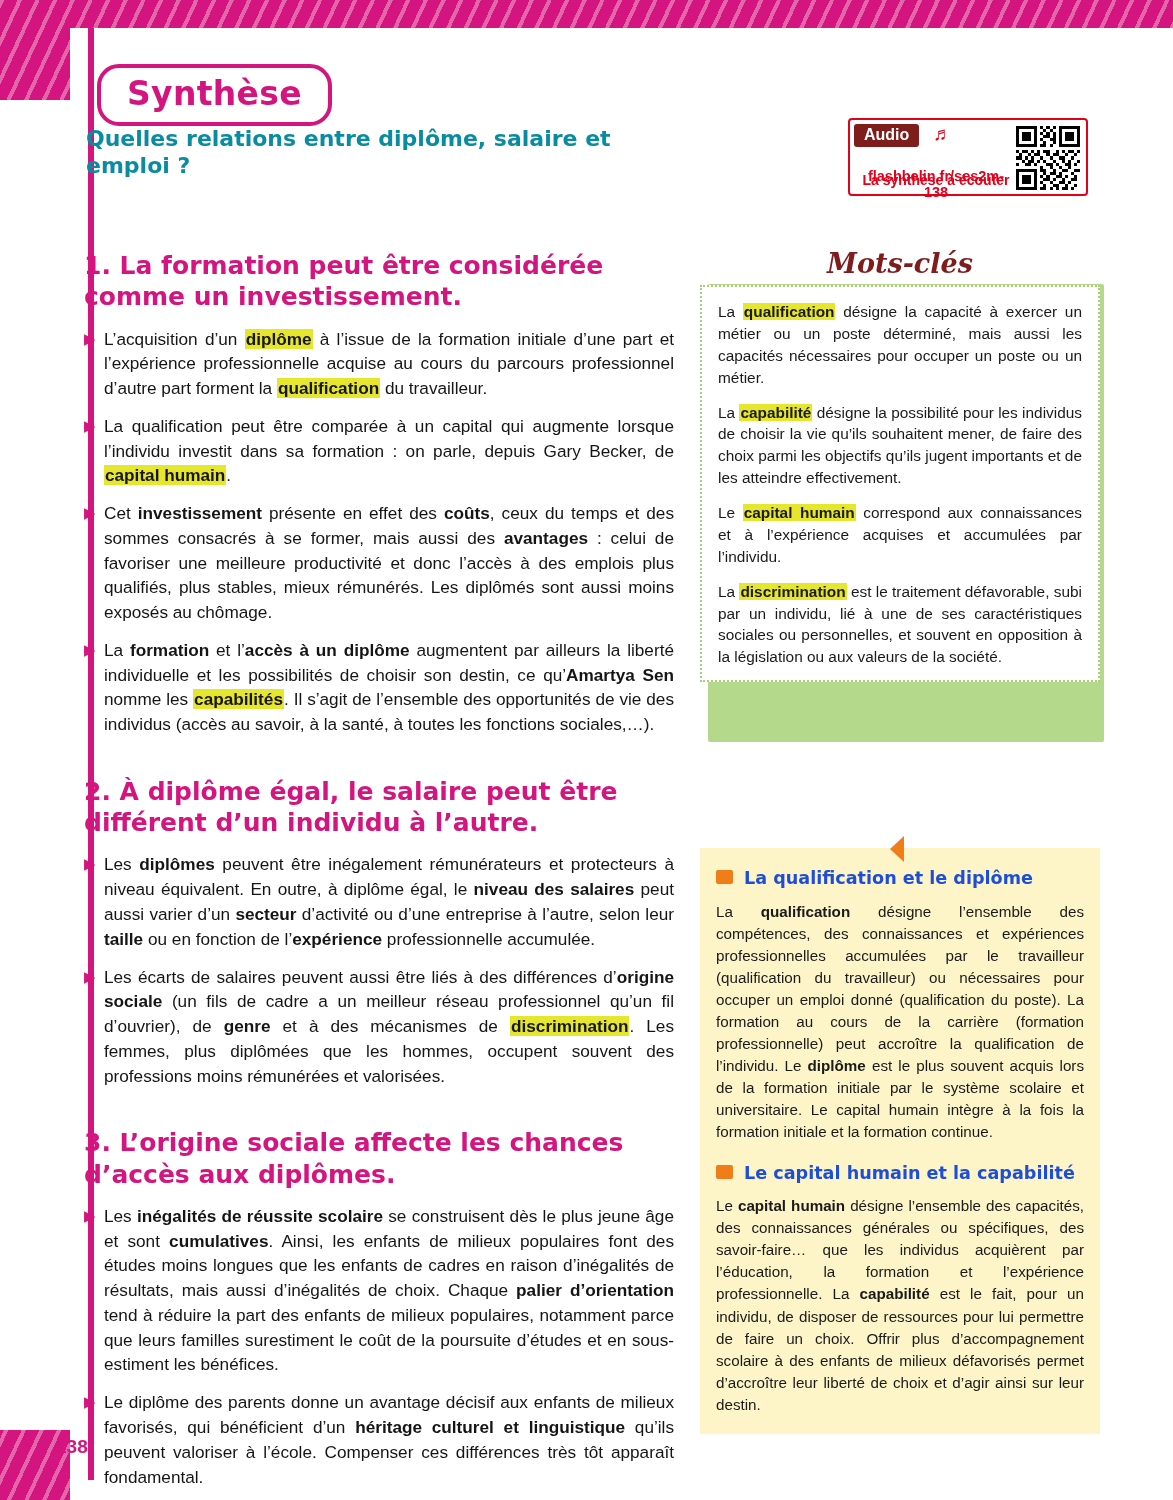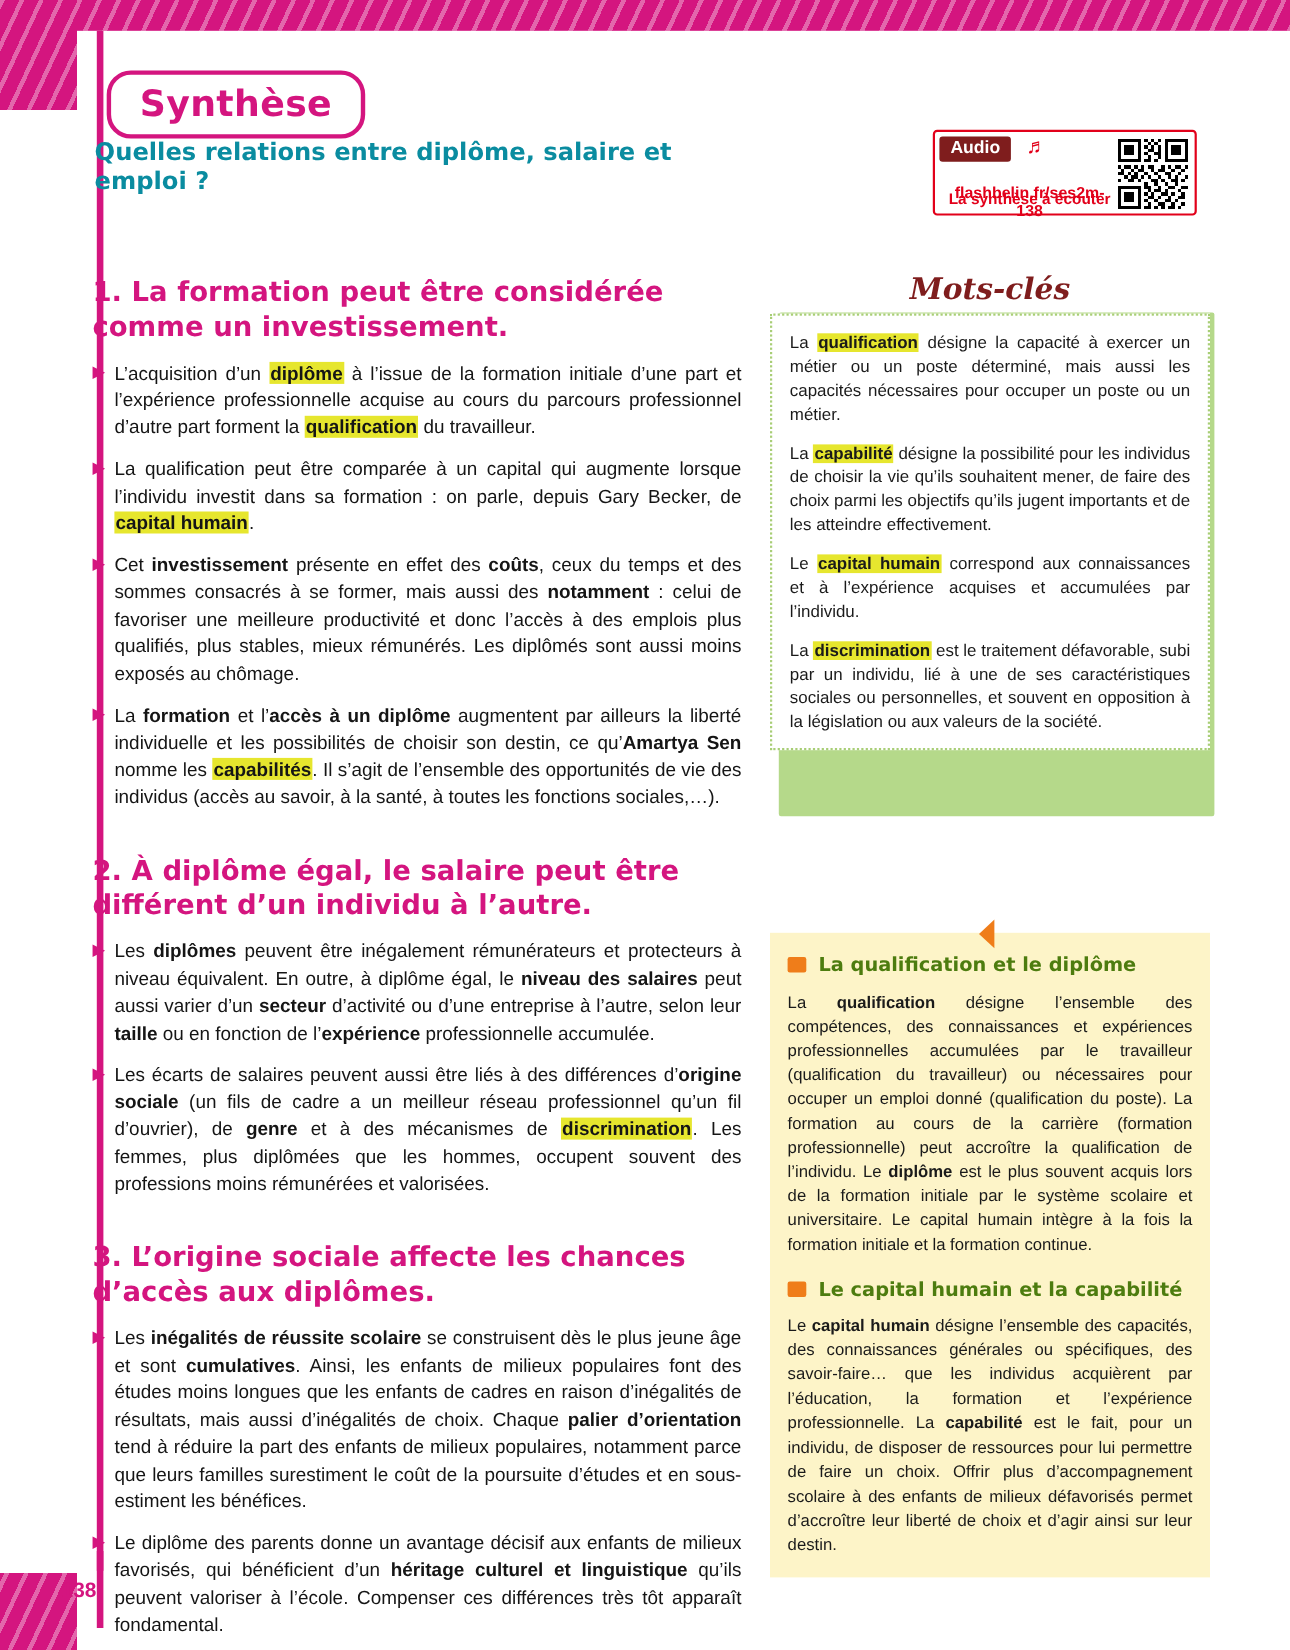--- a/index.html
+++ b/index.html
@@ -171,21 +171,21 @@
     margin-top:16px;
     background:#fdf4c8;
     padding:18px 16px 18px 16px;
     font-size:15.2px;
     line-height:1.45;
     color:#1a1a1a;
     text-align:justify;
     min-height:560px;
   }
   .npc-h {
-    font-size:17.6px; font-weight:bold; color:#4d7c0f;
+    font-size:17.6px; font-weight:bold; color:#1d4ed8;
     margin:0 0 9px 0; padding-left:28px; position:relative;
     font-family:"DejaVu Sans", sans-serif;
   }
   .npc-h .sq {
     position:absolute; left:0; top:4px;
     width:17px; height:14px; background:#ef7d1a; border-radius:2px;
   }
   .npc-box p { margin:0 0 18px 0; }
   .npc-box p:last-child { margin-bottom:0; }
 
@@ -322,21 +322,21 @@
         </g>
       </svg>
     </div>
   </div>
 
   <div class="col-left">
 
     <h2 class="sec">1. La formation peut être considérée comme un investissement.</h2>
     <p class="para"><span class="bullet">▶</span><span class="rich">L’acquisition d’un <span class="hl">diplôme</span> à l’issue de la formation initiale d’une part et l’expérience professionnelle acquise au cours du parcours professionnel d’autre part forment la <span class="hl">qualification</span> du travailleur.</span></p>
     <p class="para"><span class="bullet">▶</span><span class="rich">La qualification peut être comparée à un capital qui augmente lorsque l’individu investit dans sa formation : on parle, depuis Gary Becker, de <span class="hl">capital humain</span>.</span></p>
-    <p class="para"><span class="bullet">▶</span><span class="rich">Cet <b>investissement</b> présente en effet des <b>coûts</b>, ceux du temps et des sommes consacrés à se former, mais aussi des <b>notamment</b> : celui de favoriser une meilleure productivité et donc l’accès à des emplois plus qualifiés, plus stables, mieux rémunérés. Les diplômés sont aussi moins exposés au chômage.</span></p>
+    <p class="para"><span class="bullet">▶</span><span class="rich">Cet <b>investissement</b> présente en effet des <b>coûts</b>, ceux du temps et des sommes consacrés à se former, mais aussi des <b>avantages</b> : celui de favoriser une meilleure productivité et donc l’accès à des emplois plus qualifiés, plus stables, mieux rémunérés. Les diplômés sont aussi moins exposés au chômage.</span></p>
     <p class="para"><span class="bullet">▶</span><span class="rich">La <b>formation</b> et l’<b>accès à un diplôme</b> augmentent par ailleurs la liberté individuelle et les possibilités de choisir son destin, ce qu’<b>Amartya Sen</b> nomme les <span class="hl">capabilités</span>. Il s’agit de l’ensemble des opportunités de vie des individus (accès au savoir, à la santé, à toutes les fonctions sociales,…).</span></p>
 
     <div class="sec-gap"></div>
 
     <h2 class="sec">2. À diplôme égal, le salaire peut être différent d’un individu à l’autre.</h2>
     <p class="para"><span class="bullet">▶</span><span class="rich">Les <b>diplômes</b> peuvent être inégalement rémunérateurs et protecteurs à niveau équivalent. En outre, à diplôme égal, le <b>niveau des salaires</b> peut aussi varier d’un <b>secteur</b> d’activité ou d’une entreprise à l’autre, selon leur <b>taille</b> ou en fonction de l’<b>expérience</b> professionnelle accumulée.</span></p>
     <p class="para"><span class="bullet">▶</span><span class="rich">Les écarts de salaires peuvent aussi être liés à des différences d’<b>origine sociale</b> (un fils de cadre a un meilleur réseau professionnel qu’un fil d’ouvrier), de <b>genre</b> et à des mécanismes de <span class="hl">discrimination</span>. Les femmes, plus diplômées que les hommes, occupent souvent des professions moins rémunérées et valorisées.</span></p>
 
     <div class="sec-gap"></div>
 

